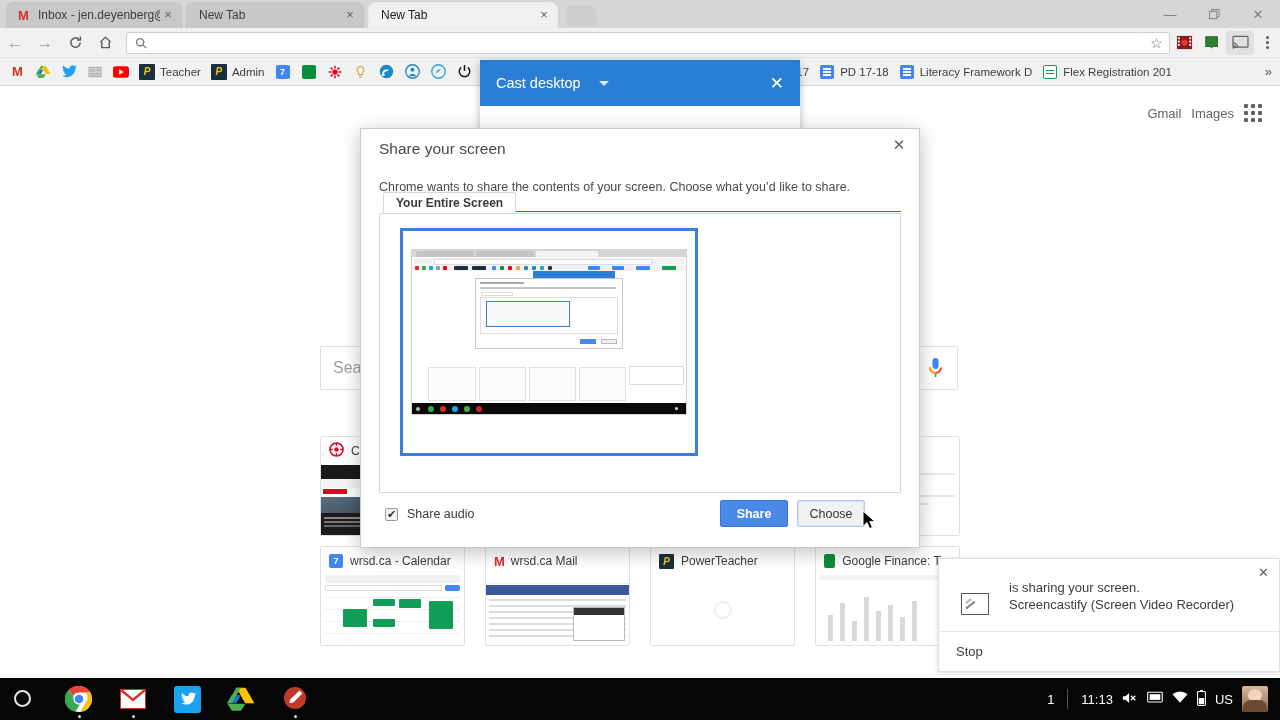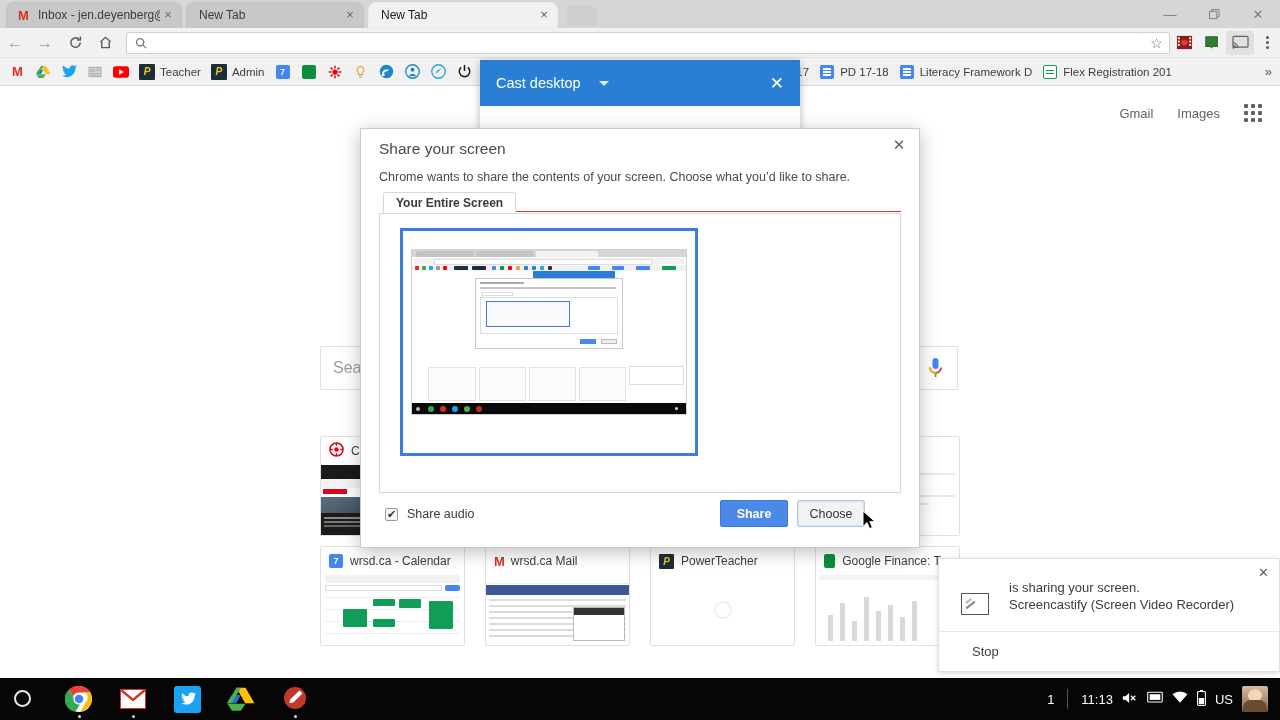--- a/index.html
+++ b/index.html
@@ -111,21 +111,21 @@
             display:flex; align-items:center; justify-content:center; }
   .sq.green { background:#0a8f3c; }
   .pt-ico { width:15px; height:15px; background:#1b2f3a; border-radius:1px;
             display:flex; align-items:center; justify-content:center;
             color:#f5c518; font-size:10px; font-weight:bold; font-style:italic;}
 
   
   .ntp { position: absolute; top: 86px; left: 0; width: 1280px; height: 592px;
          background: #ffffff; overflow: hidden; }
   .ntp-links { position: absolute; top: 18px; right: 18px;
-               display: flex; align-items: center; gap: 24px;
+               display: flex; align-items: center; gap: 10px;
                font-size: 13px; color: #5f6368; }
   .apps-grid { display: grid; grid-template-columns: repeat(3, 4px);
                grid-template-rows: repeat(3, 4px); gap: 3px; }
   .apps-grid i { width:4px; height:4px; background:#5f6368; border-radius:1px; display:block;}
   .searchbox {
     position: absolute; top: 260px; left: 320px; width: 620px; height: 44px;
     border: 1px solid #dfe1e5; border-radius: 2px; background: #fff;
     display: flex; align-items: center; padding: 0 12px;
     font-size: 16px; color: #9aa0a6;
   }
@@ -211,21 +211,21 @@
   
   .sharedlg {
     position: absolute; top: 128px; left: 360px; width: 560px; height: 420px;
     background: #fff; border: 1px solid #c9c9c9;
     box-shadow: 0 4px 18px rgba(0,0,0,0.26);
     z-index: 60;
   }
   .sd-close { position:absolute; top:6px; right:10px; font-size:15px;
               color:#5f5f5f; width:20px;height:20px; text-align:center; line-height:20px;}
   .sd-title { position:absolute; top: 11px; left: 18px; font-size: 15.5px; color: #4a4a4a; }
-  .sd-desc  { position:absolute; top: 41px; left: 18px; right: 30px;
+  .sd-desc  { position:absolute; top: 51px; left: 18px; right: 30px;
               font-size: 12.5px; color: #4a4a4a; }
   .sd-tabs  { position:absolute; top: 63px; left: 22px; right: 18px; height: 20px;
               border-bottom: 1px solid #c2410c; }
   .sd-tab {
     position:absolute; left: 0; top: 0; height: 21px;
     padding: 0 12px; line-height: 21px;
     font-size: 12px; font-weight: bold; color: #3a3a3a;
     background: #fff;
     border: 1px solid #d7d7d7; border-bottom: 1px solid #fff;
     border-radius: 3px 3px 0 0;
@@ -290,21 +290,21 @@
                border:1.5px solid #555; position:relative; background:#fff; }
   .notif-ico:after{content:"";position:absolute;left:3px;top:10px;width:11px;height:2px;
       background:#888;transform:rotate(-38deg);}
   .notif-ico:before{content:"";position:absolute;left:3px;top:6px;width:7px;height:2px;
       background:#bbb;transform:rotate(-38deg);}
   .notif-text { flex:1 1 auto; margin-left: 20px; margin-top: 8px;
                 font-size: 13px; color: #3c3c3c; line-height: 17px; }
   .notif-x { position:absolute; top: 6px; right: 10px; font-size: 13px; color:#5f5f5f; }
   .notif-stop { position:absolute; bottom:0; left:0; right:0; height: 40px;
                 border-top: 1px solid #e8e8e8;
-                display:flex; align-items:center; padding-left: 33px;
+                display:flex; align-items:center; padding-left: 17px;
                 font-size: 13px; color: #3c3c3c; }
 
   
   .shelf { position:absolute; left:0; bottom:0; width:1280px; height:42px;
            background:#060606; z-index: 80; }
   .launcher { position:absolute; left:14px; top:12px; width:17px; height:17px;
               border:2px solid #e8e8e8; border-radius:50%; }
   .shelf-apps { position:absolute; left:62px; top:4px; display:flex; gap:20px; }
   .app { width:34px; height:34px; position:relative;
          display:flex; align-items:center; justify-content:center; }

